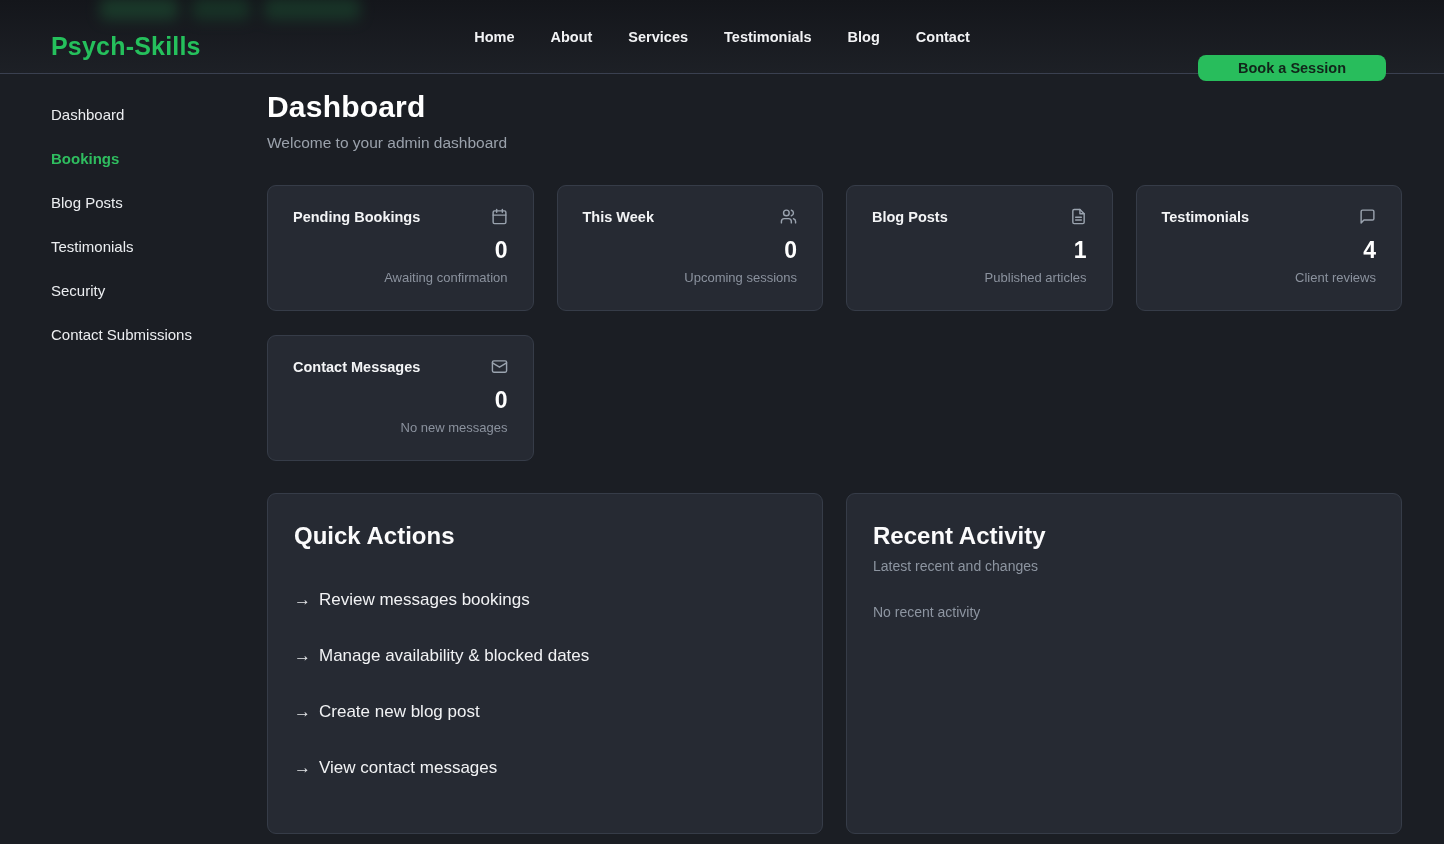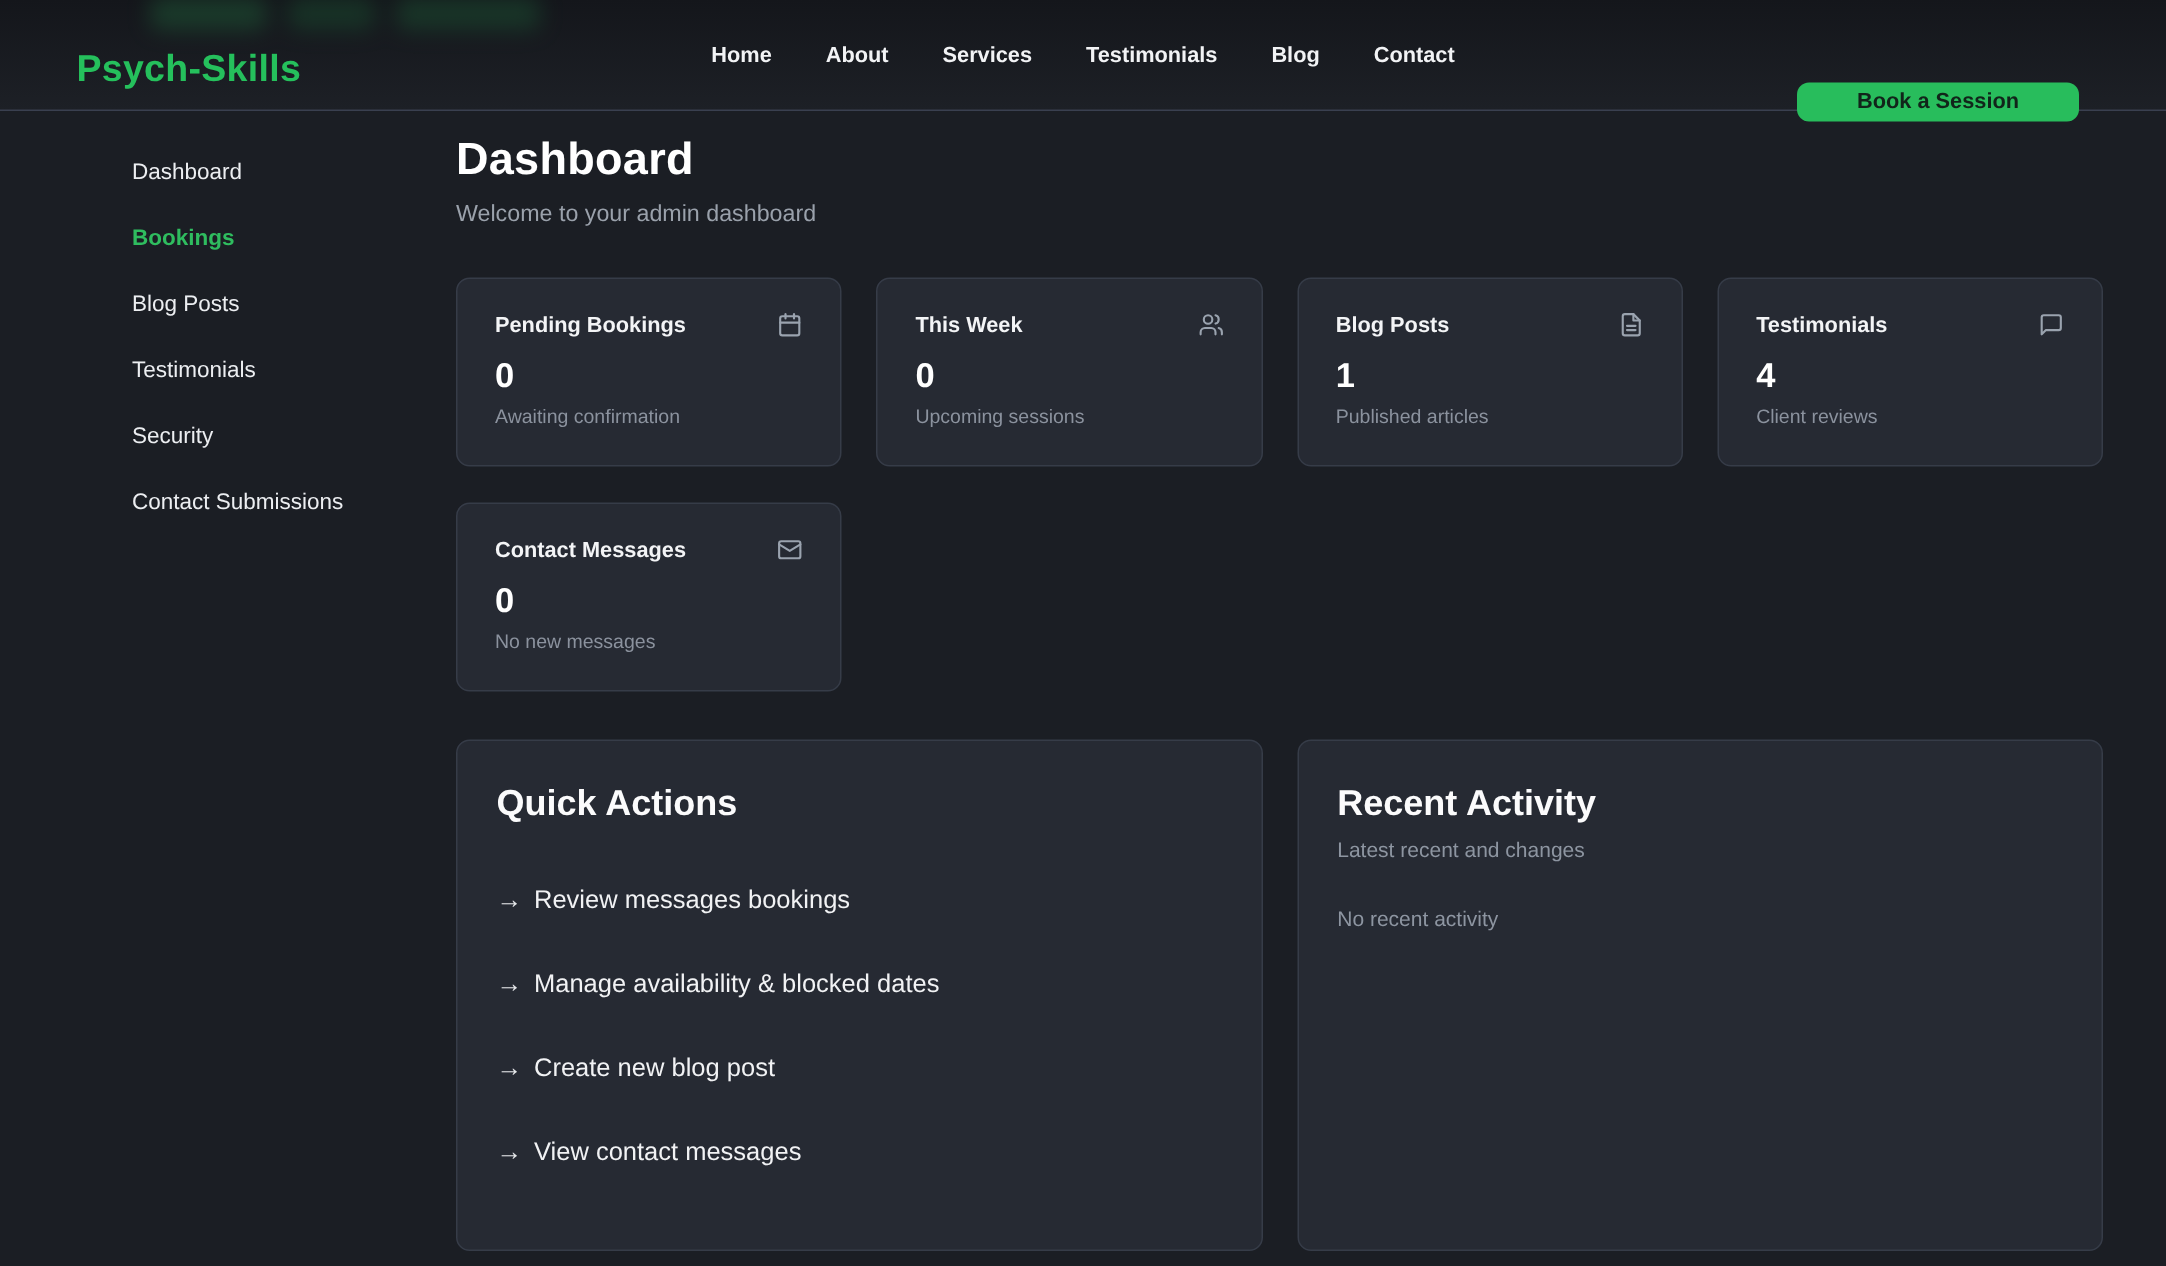--- a/index.html
+++ b/index.html
@@ -68,21 +68,21 @@
     border: none;
     border-radius: 8px;
     font-family: inherit;
     font-size: 14.5px;
     font-weight: 600;
     cursor: pointer;
     margin-top: 41px;
   }
 
   
-  .shell { display: flex; height: 770px; padding-left: 37px; }
+  .shell { display: flex; height: 770px; }
   .sidebar {
     width: 230px;
     flex: 0 0 230px;
     padding: 18px 0 0 51px;
   }
   .side-item {
     height: 44px;
     display: flex;
     align-items: center;
     font-size: 15px;
@@ -107,20 +107,21 @@
     font-size: 15.5px;
     color: #9aa1ab;
   }
 
   
   .stats-grid {
     margin-top: 33px;
     display: grid;
     grid-template-columns: repeat(4, 1fr);
     gap: 24px 23px;
+    text-align: right;
   }
   .stat-card {
     background: #262a33;
     border: 1px solid #363c48;
     border-radius: 9px;
     height: 126px;
     padding: 22px 25px 0 25px;
   }
   .stat-head {
     display: flex;

